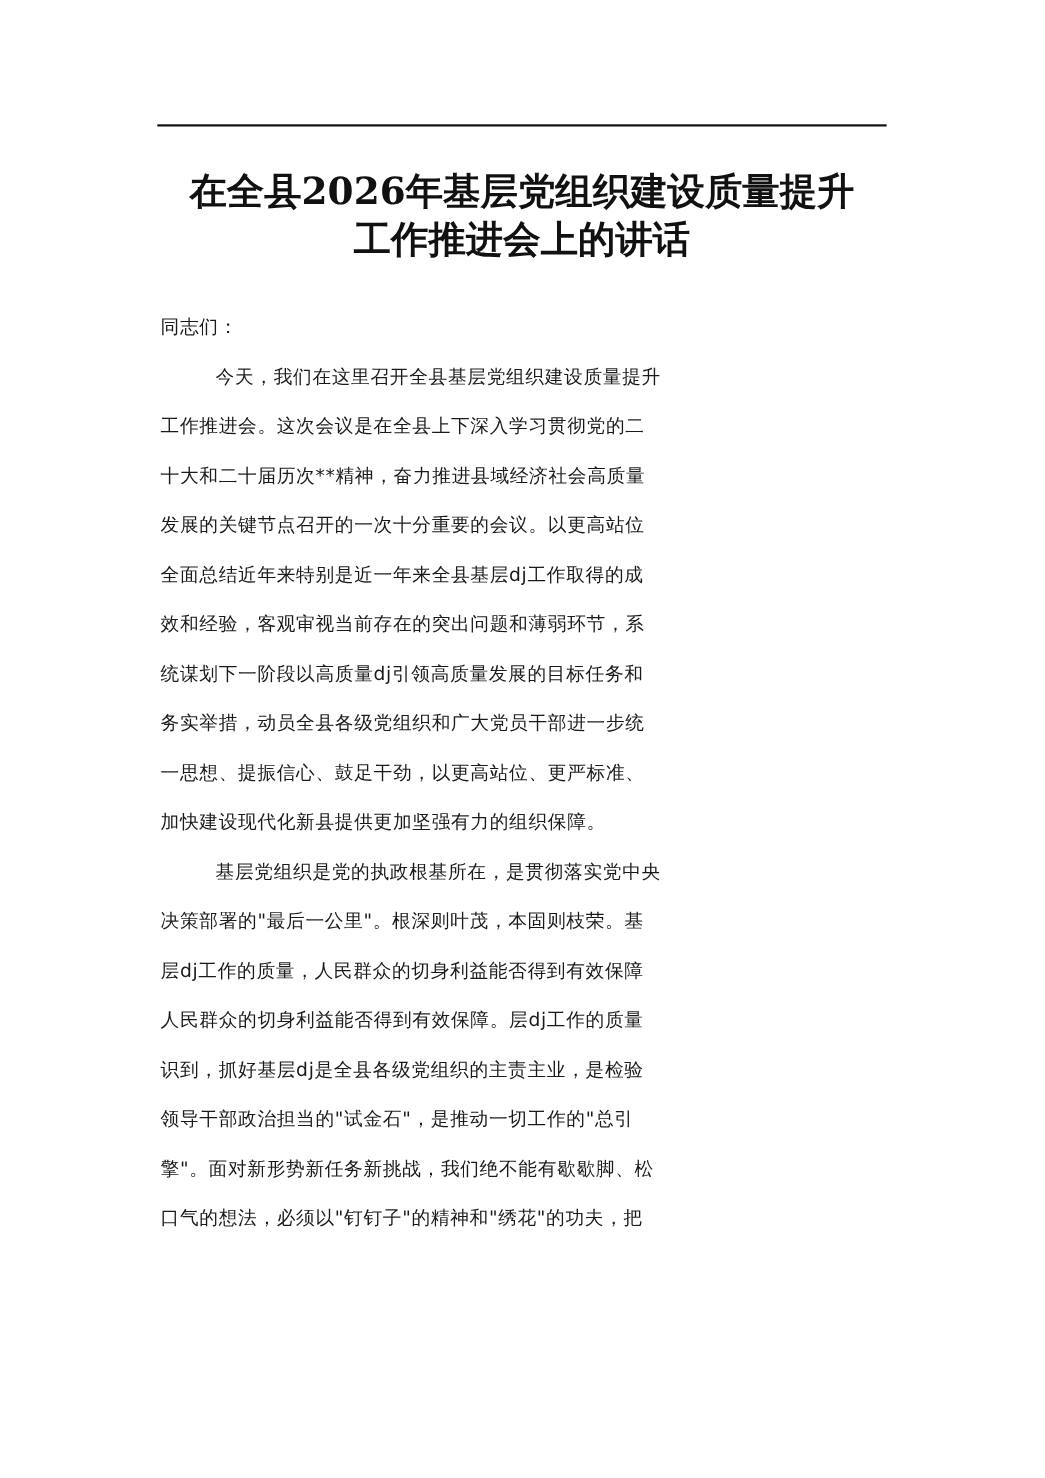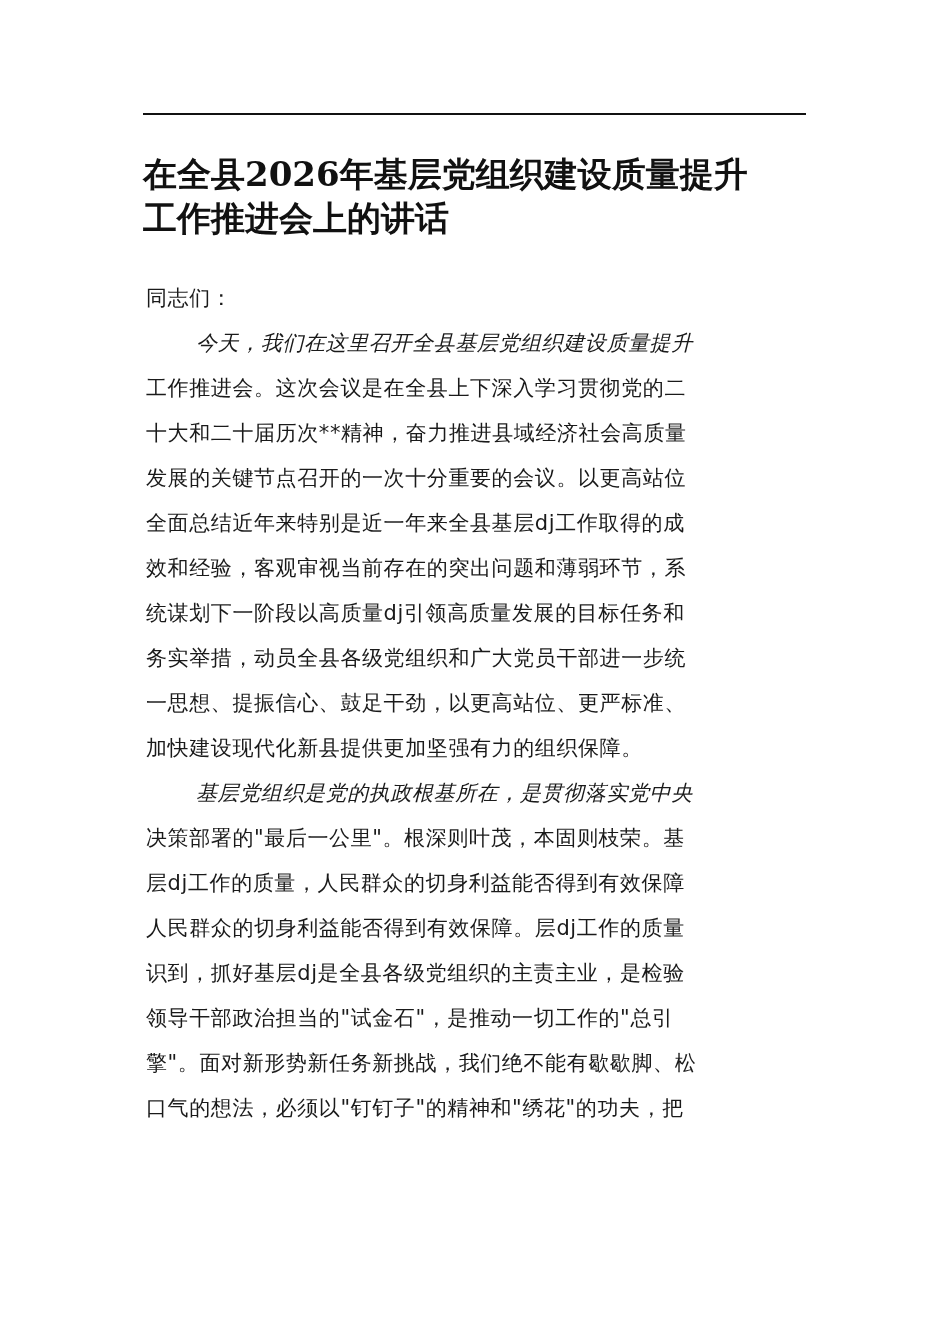--- a/index.html
+++ b/index.html
@@ -27,50 +27,50 @@
       top: 113px;
       width: 663px;
       height: 2px;
       background: #111111;
     }
     .title {
       position: absolute;
       left: 143px;
       width: 663px;
       top: 152px;
+      text-align: center;
       font-family: "DejaVu Serif", "Liberation Serif", serif;
       font-weight: bold;
       font-size: 34px;
       line-height: 44px;
       letter-spacing: 0px;
       color: #111111;
     }
     .title-line {
       display: block;
       white-space: nowrap;
     }
     .body-text {
       position: absolute;
       left: 146px;
       top: 276px;
       width: 664px;
       font-family: "DejaVu Sans", "Liberation Sans", sans-serif;
-      font-size: 21px;
+      font-size: 17px;
       line-height: 45px;
       color: #1a1a1a;
     }
     .line {
       display: block;
       white-space: nowrap;
       height: 45px;
       letter-spacing: 0.6px;
     }
     .indent {
       padding-left: 50px;
-      font-style: italic;
     }
   </style>
 </head>
 <body>
 
 <div class="page">
 
   <div class="top-rule"></div>
 
   <div class="title">

